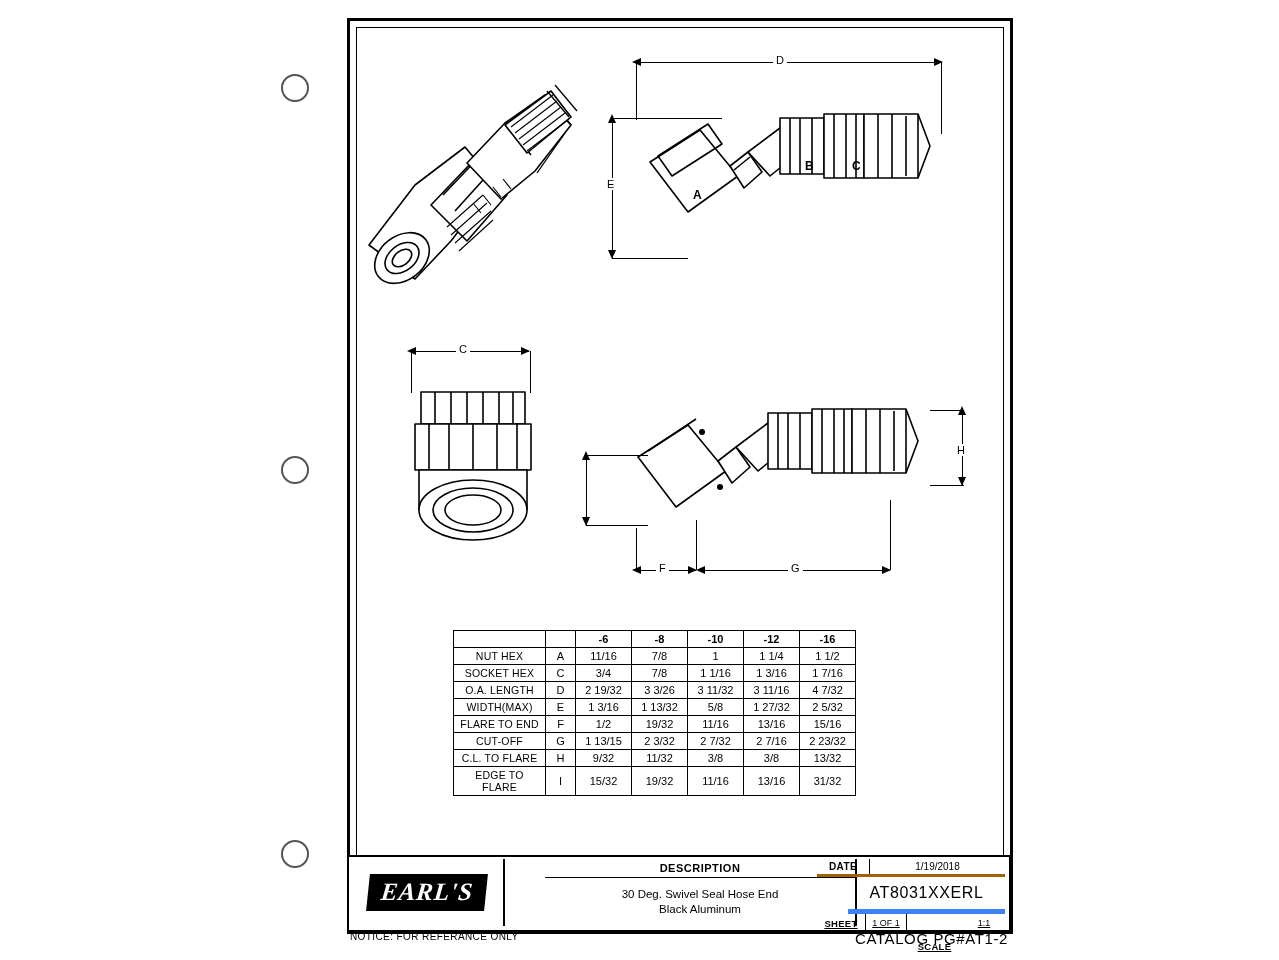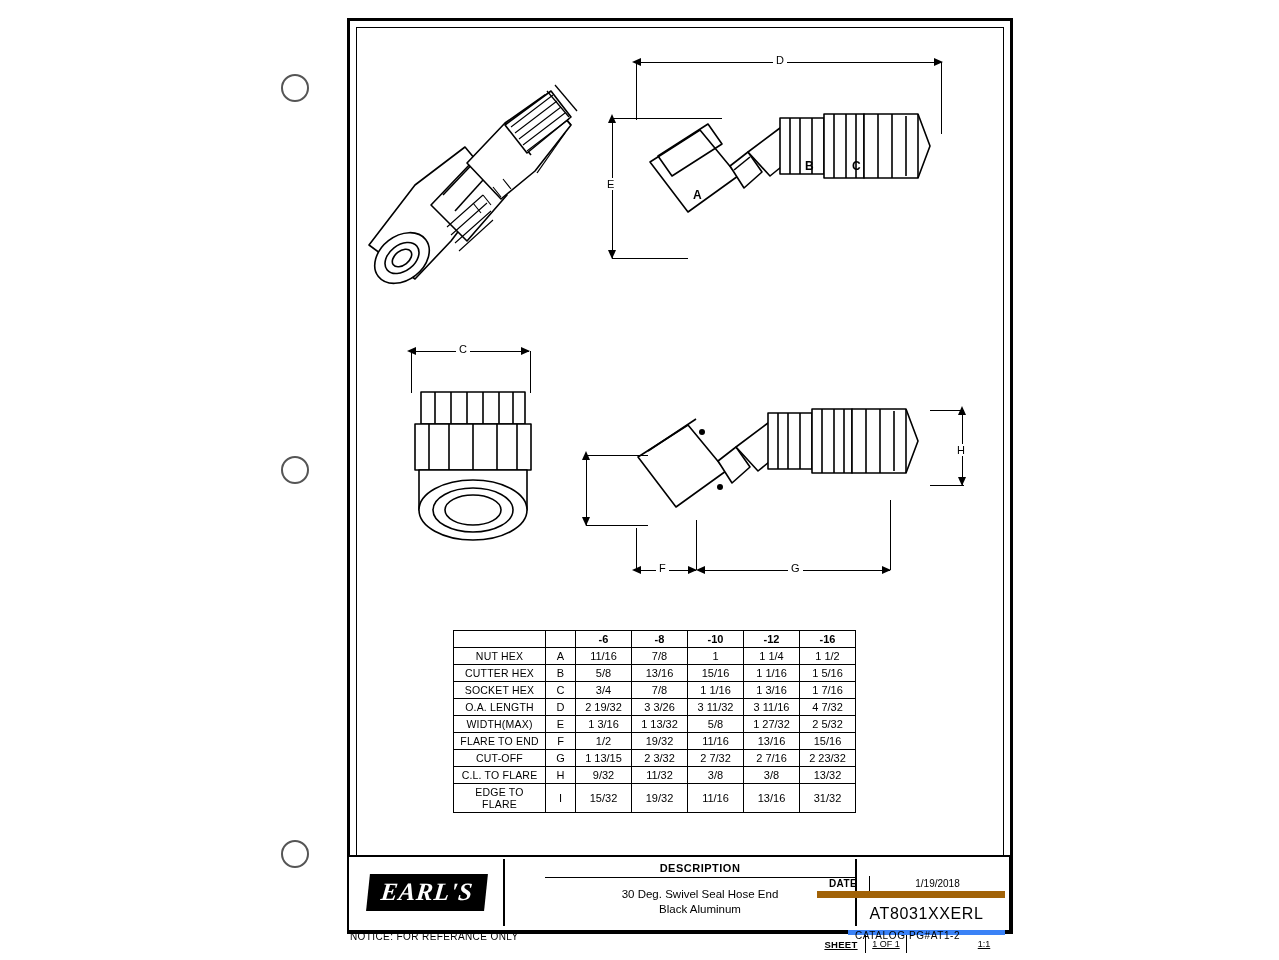--- a/index.html
+++ b/index.html
@@ -83,37 +83,37 @@
   }
   .tb-desc-head{
     height:18px;border-bottom:1px solid #000;display:flex;align-items:center;justify-content:center;
     font-size:11px;font-weight:bold;letter-spacing:.5px;
   }
   .tb-desc-body{
     height:48px;display:flex;flex-direction:column;align-items:center;justify-content:center;
     font-size:11.5px;line-height:15px;
   }
   .tb-right{position:absolute;left:468px;top:2px;width:188px;height:67px;}
-  .tb-row1{height:15px;display:flex;border-bottom:7px solid #a16207;margin-top:17px;}
+  .tb-row1{height:15px;display:flex;border-bottom:3px solid #a16207;}
   .tb-date-label{width:52px;border-right:1px solid #000;font-size:10px;font-weight:bold;
     display:flex;align-items:center;justify-content:center;letter-spacing:.4px;}
   .tb-date-val{flex:1;font-size:10px;display:flex;align-items:center;justify-content:center;color:#000;}
   .tb-row2{height:32px;border-bottom:5px solid #3b82f6;display:flex;align-items:center;justify-content:center;
     font-size:16px;letter-spacing:.6px;margin-left:31px;}
   .tb-row3{height:18px;display:flex;font-size:9.5px;font-weight:bold;text-decoration:underline;}
   .tb-sheet-label{width:48px;border-right:1px solid #000;display:flex;align-items:center;justify-content:center;letter-spacing:.3px;}
   .tb-sheet-val{width:40px;border-right:1px solid #000;display:flex;align-items:center;justify-content:center;font-weight:normal;font-size:9px;}
   .tb-scale-label{width:55px;border-right:1px solid #000;display:flex;align-items:center;justify-content:center;letter-spacing:.3px;margin-top:32px;}
   .tb-scale-val{flex:1;display:flex;align-items:center;justify-content:center;font-weight:normal;font-size:9px;}
 
   .notice{
     position:absolute;left:350px;top:931px;font-size:10px;letter-spacing:.4px;
   }
   .catalog{
-    position:absolute;left:855px;top:930px;font-size:10px;letter-spacing:.6px;
+    position:absolute;left:855px;top:930px;font-size:15px;letter-spacing:.6px;
   }
 
   svg{display:block;}
   .part-svg{position:absolute;}
 </style>
 </head>
 <body>
 
 <div class="page">
 
@@ -275,29 +275,20 @@
     </thead>
     <tbody id="spec-body">
         <tr>
           <td class="rowlabel">NUT HEX</td>
           <td class="letter">A</td>
           <td class="val">11/16</td>
           <td class="val">7/8</td>
           <td class="val">1</td>
           <td class="val">1 1/4</td>
           <td class="val">1 1/2</td>
-        </tr>
-        <tr>
-          <td class="rowlabel">CUTTER HEX</td>
-          <td class="letter">B</td>
-          <td class="val">5/8</td>
-          <td class="val">13/16</td>
-          <td class="val">15/16</td>
-          <td class="val">1  1/16</td>
-          <td class="val">1  5/16</td>
         </tr>
         <tr>
           <td class="rowlabel">SOCKET HEX</td>
           <td class="letter">C</td>
           <td class="val">3/4</td>
           <td class="val">7/8</td>
           <td class="val">1  1/16</td>
           <td class="val">1  3/16</td>
           <td class="val">1  7/16</td>
         </tr>

